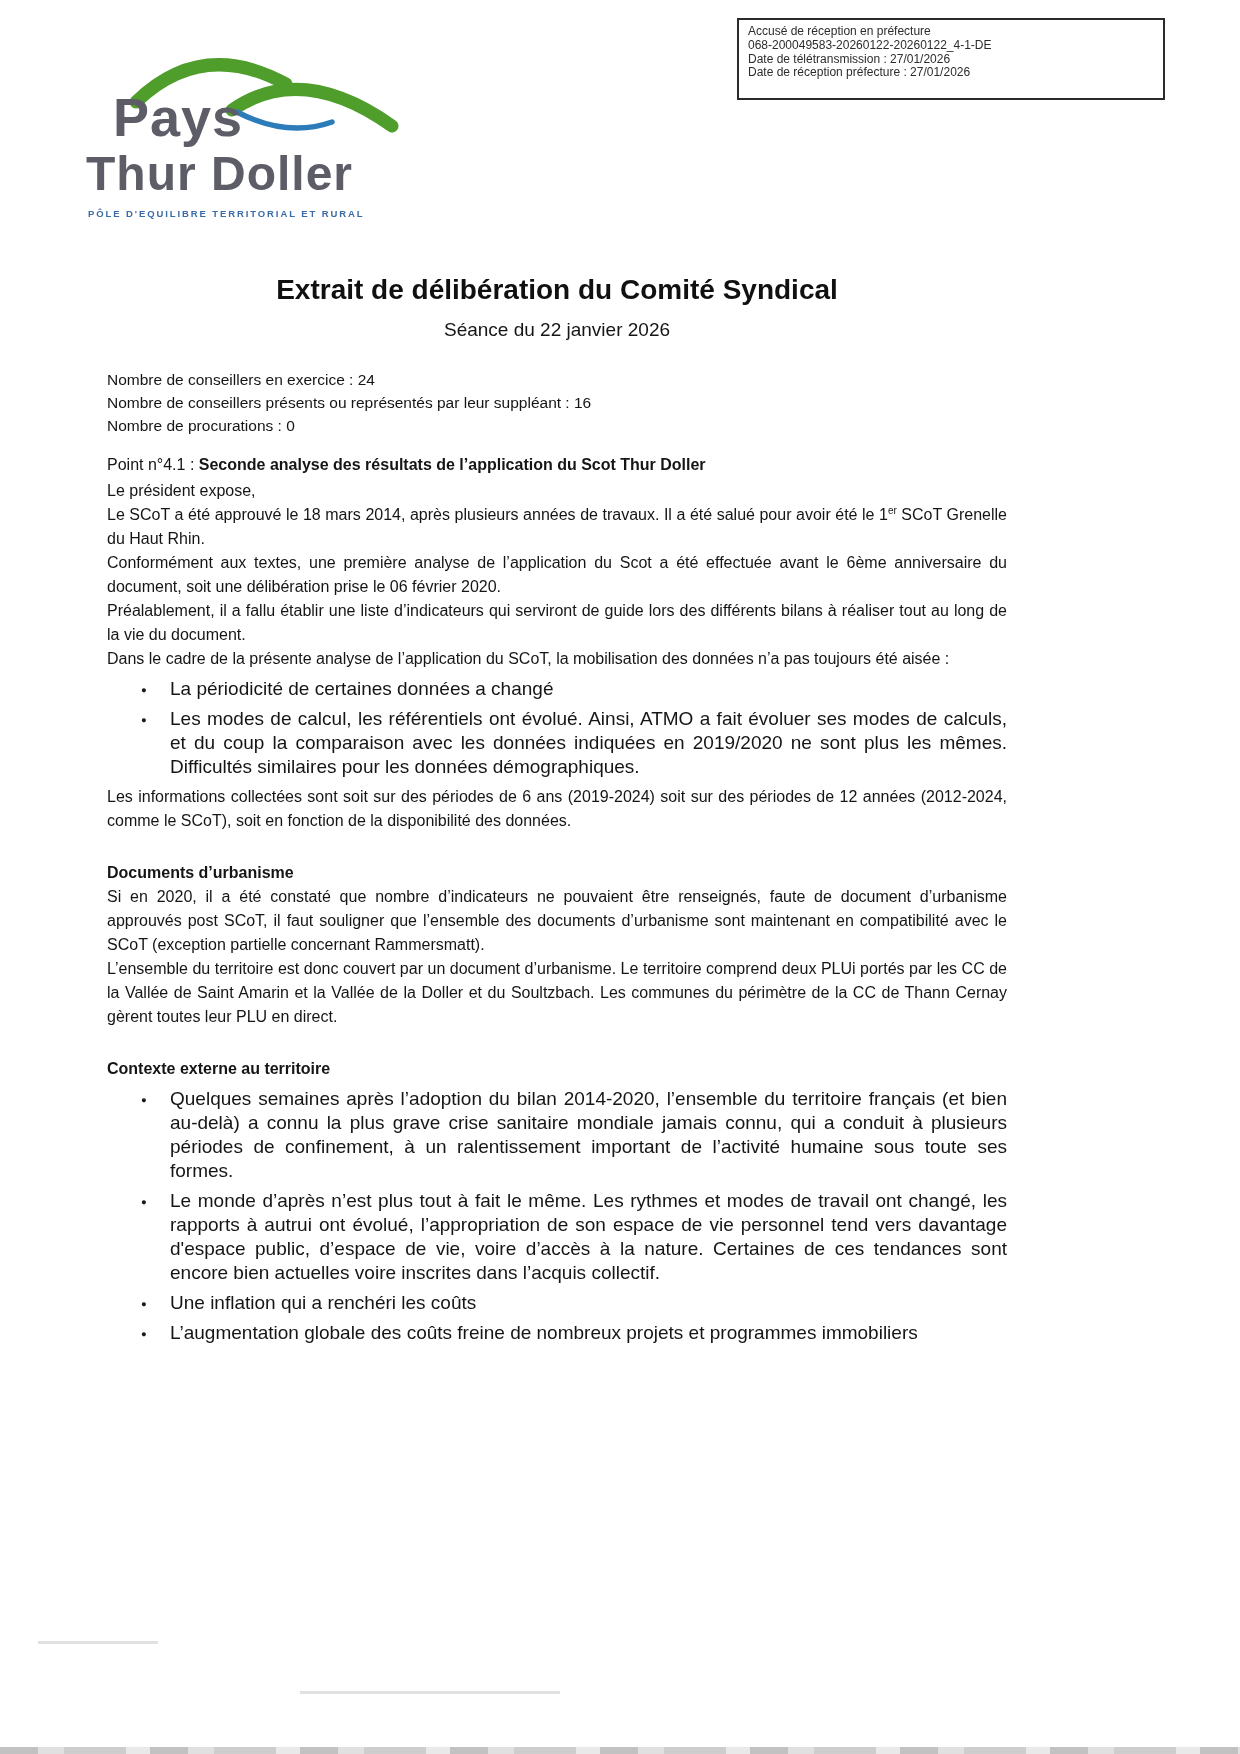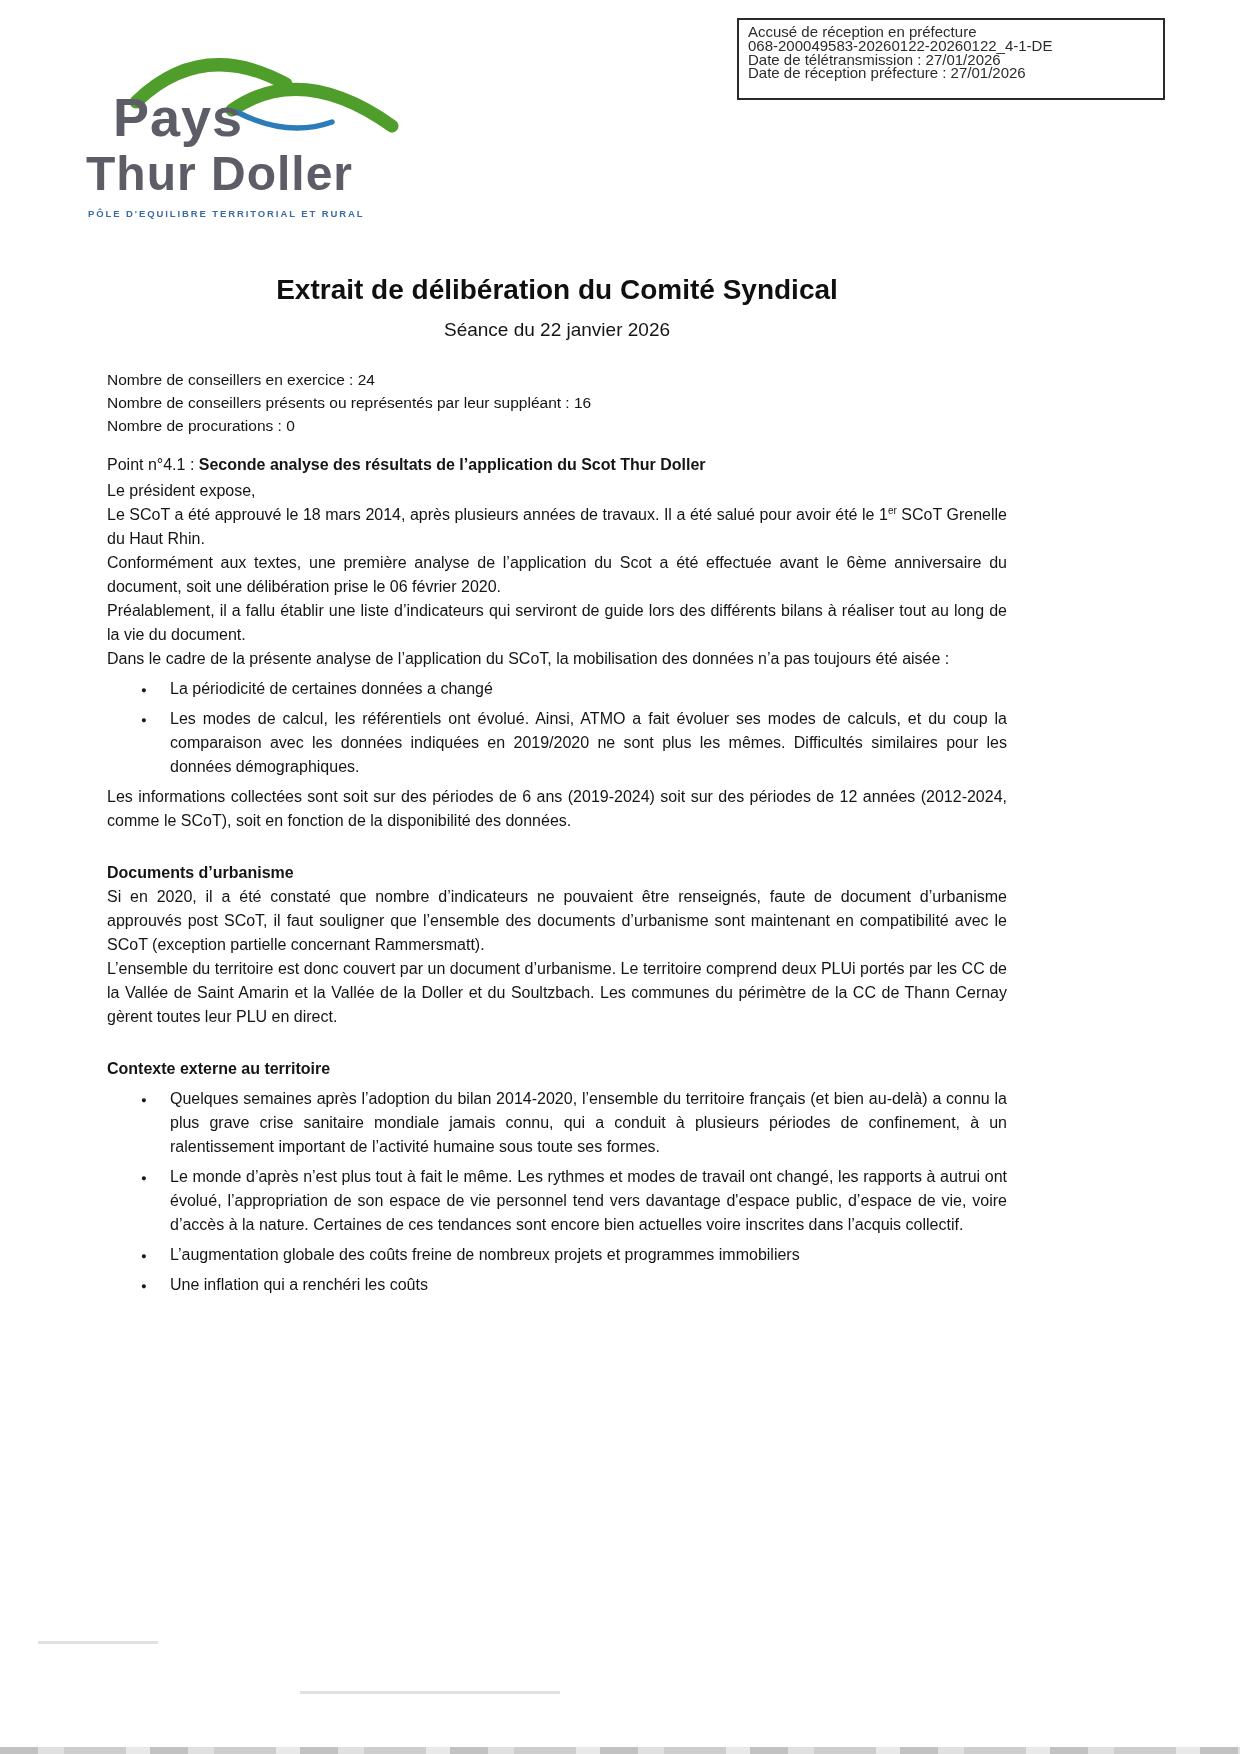--- a/index.html
+++ b/index.html
@@ -5,21 +5,21 @@
   html,body{margin:0;padding:0;}
   body{
     width:1240px;height:1754px;position:relative;background:#ffffff;
     font-family:"Liberation Sans","DejaVu Sans",sans-serif;color:#151515;
     overflow:hidden;
   }
   
   .stamp{
     position:absolute;top:18px;left:737px;width:428px;height:82px;
     border:2px solid #2a2a2a;box-sizing:border-box;padding:5px 9px;
-    font-size:15px;line-height:13.8px;color:#2c2c2c;background:#fff;
+    font-size:12px;line-height:13.8px;color:#2c2c2c;background:#fff;
   }
   
   .logo{position:absolute;top:50px;left:80px;width:330px;height:175px;}
   .logo svg{position:absolute;top:0;left:0;}
   .logo .word1{
     position:absolute;left:6px;top:36px;font-size:54px;font-weight:600;
     color:#5d5d68;letter-spacing:1px;margin-left:27px;
   }
   .logo .word2{
     position:absolute;left:6px;top:96px;font-size:48px;font-weight:600;
@@ -46,21 +46,21 @@
     margin:0;font-size:16px;line-height:24px;text-align:justify;
   }
   .mt-para{margin-top:18px;}
   .mt-intro{margin-top:42px;}
   sup{font-size:10px;line-height:0;}
   ul.bullets{
     margin:6px 0 0 0;padding:0;list-style:none;
   }
   ul.bullets li{
     position:relative;margin:0 0 6px 0;padding-left:63px;
-    font-size:16px;line-height:24px;text-align:justify;
+    font-size:19px;line-height:24px;text-align:justify;
   }
   ul.bullets li::before{
     content:"●";position:absolute;left:34px;top:1px;font-size:9.5px;color:#1a1a1a;
   }
   .section-heading{
     margin:28px 0 0 0;font-size:16px;line-height:24px;font-weight:700;
   }
   
   .scan-strip{
     position:absolute;bottom:0;left:0;width:100%;height:7px;opacity:.75;
@@ -119,21 +119,21 @@
   <p class="body-p mt-para">Les informations collectées sont soit sur des périodes de 6 ans (2019-2024) soit sur des périodes de 12 années (2012-2024, comme le SCoT), soit en fonction de la disponibilité des données.</p>
 
   <h3 class="section-heading">Documents d’urbanisme</h3>
   <p class="body-p">Si en 2020, il a été constaté que nombre d’indicateurs ne pouvaient être renseignés, faute de document d’urbanisme approuvés post SCoT, il faut souligner que l’ensemble des documents d’urbanisme sont maintenant en compatibilité avec le SCoT (exception partielle concernant Rammersmatt).</p>
   <p class="body-p">L’ensemble du territoire est donc couvert par un document d’urbanisme. Le territoire comprend deux PLUi portés par les CC de la Vallée de Saint Amarin et la Vallée de la Doller et du Soultzbach. Les communes du périmètre de la CC de Thann Cernay gèrent toutes leur PLU en direct.</p>
 
   <h3 class="section-heading">Contexte externe au territoire</h3>
   <ul class="bullets">
     <li>Quelques semaines après l’adoption du bilan 2014-2020, l’ensemble du territoire français (et bien au-delà) a connu la plus grave crise sanitaire mondiale jamais connu, qui a conduit à plusieurs périodes de confinement, à un ralentissement important de l’activité humaine sous toute ses formes.</li>
     <li>Le monde d’après n’est plus tout à fait le même. Les rythmes et modes de travail ont changé, les rapports à autrui ont évolué, l’appropriation de son espace de vie personnel tend vers davantage d'espace public, d’espace de vie, voire d’accès à la nature. Certaines de ces tendances sont encore bien actuelles voire inscrites dans l’acquis collectif.</li>
+    <li>Une inflation qui a renchéri les coûts</li>
     <li>L’augmentation globale des coûts freine de nombreux projets et programmes immobiliers</li>
-    <li>Une inflation qui a renchéri les coûts</li>
   </ul>
 
 </div>
 
 <div class="scan-mark" style="left:38px;bottom:110px;width:120px;"></div>
 <div class="scan-mark" style="left:300px;bottom:60px;width:260px;"></div>
 <div class="scan-strip"></div>
 
 </body></html>

